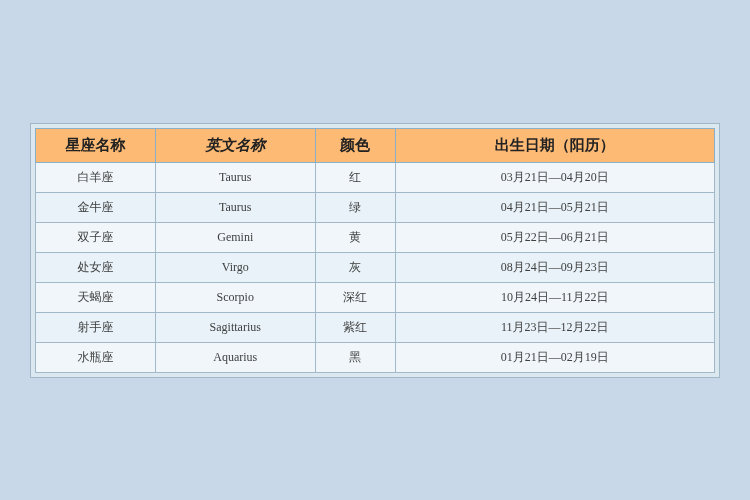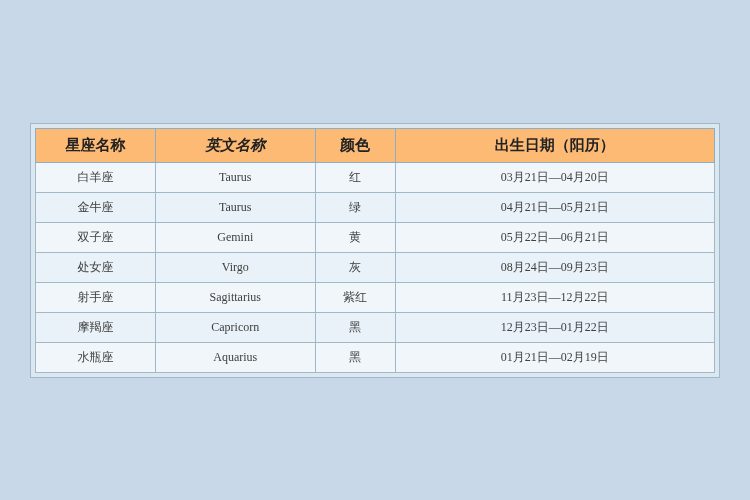--- a/index.html
+++ b/index.html
@@ -89,30 +89,30 @@
           <td>黄</td>
           <td>05月22日—06月21日</td>
         </tr>
         <tr>
           <td>处女座</td>
           <td>Virgo</td>
           <td>灰</td>
           <td>08月24日—09月23日</td>
         </tr>
         <tr>
+          <td>天蝎座</td>
+          <td>Scorpio</td>
+          <td>深红</td>
+          <td>10月24日—11月22日</td>
+        </tr>
+        <tr>
           <td>射手座</td>
           <td>Sagittarius</td>
           <td>紫红</td>
           <td>11月23日—12月22日</td>
-        </tr>
-        <tr>
-          <td>摩羯座</td>
-          <td>Capricorn</td>
-          <td>黑</td>
-          <td>12月23日—01月22日</td>
         </tr>
         <tr>
           <td>水瓶座</td>
           <td>Aquarius</td>
           <td>黑</td>
           <td>01月21日—02月19日</td>
         </tr>
       </tbody>
   </table>
 </div>

